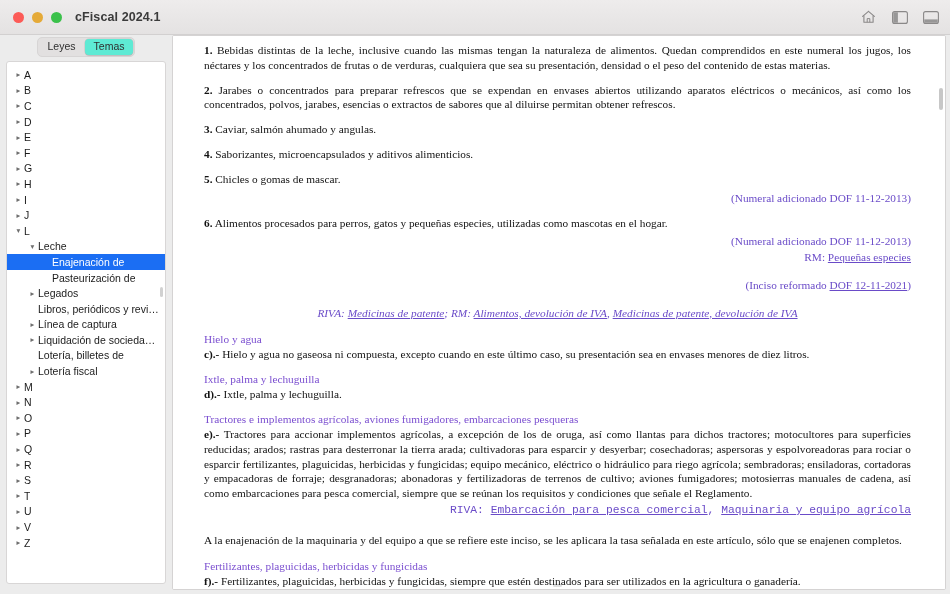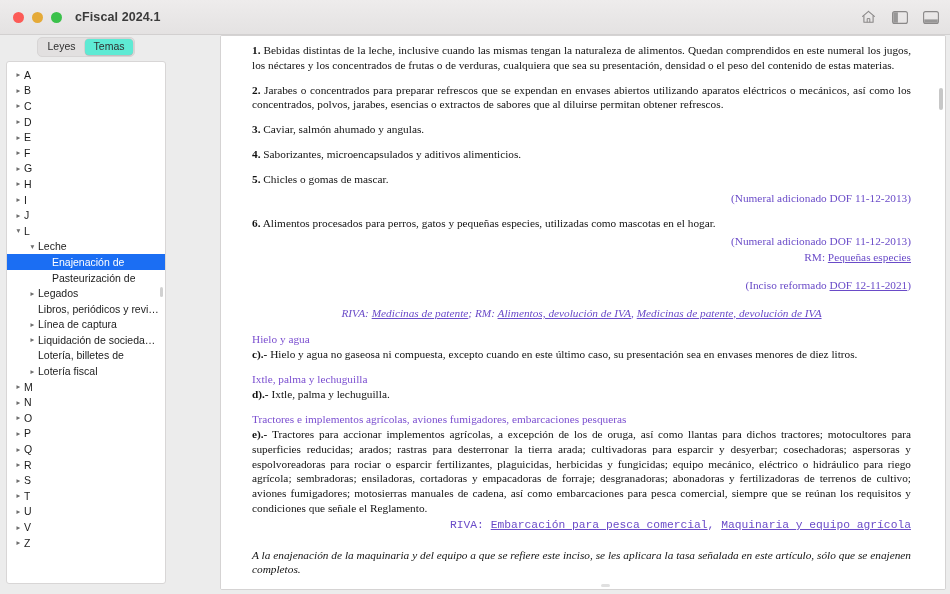--- a/index.html
+++ b/index.html
@@ -63,21 +63,20 @@
     cursor: default;
   }
   .tb-icon svg { display: block; }
 
   
   .body-row {
     flex: 1;
     display: flex;
     min-height: 0;
     background: #ececec;
-    gap: 48px;
   }
 
   
   .sidebar {
     width: 172px;
     min-width: 172px;
     display: flex;
     flex-direction: column;
     background: #ececec;
     position: relative;
@@ -491,21 +490,21 @@
             <div class="heading">Hielo y agua</div>
             <p class="p"><span class="lead">c).-</span><span> Hielo y agua no gaseosa ni compuesta, excepto cuando en este último caso, su presentación sea en envases menores de diez litros.</span></p>
 
             <div class="heading">Ixtle, palma y lechuguilla</div>
             <p class="p"><span class="lead">d).-</span><span> Ixtle, palma y lechuguilla.</span></p>
 
             <div class="heading">Tractores e implementos agrícolas, aviones fumigadores, embarcaciones pesqueras</div>
             <p class="p" style="margin-bottom:2px;"><span class="lead">e).-</span><span> Tractores para accionar implementos agrícolas, a excepción de los de oruga, así como llantas para dichos tractores; motocultores para superficies reducidas; arados; rastras para desterronar la tierra arada; cultivadoras para esparcir y desyerbar; cosechadoras; aspersoras y espolvoreadoras para rociar o esparcir fertilizantes, plaguicidas, herbicidas y fungicidas; equipo mecánico, eléctrico o hidráulico para riego agrícola; sembradoras; ensiladoras, cortadoras y empacadoras de forraje; desgranadoras; abonadoras y fertilizadoras de terrenos de cultivo; aviones fumigadores; motosierras manuales de cadena, así como embarcaciones para pesca comercial, siempre que se reúnan los requisitos y condiciones que señale el Reglamento.</span></p>
             <p class="ref" style="margin-bottom:14px;font-family:Liberation Mono, monospace;"><span>RIVA: </span><span class="lnk">Embarcación para pesca comercial</span><span>, </span><span class="lnk">Maquinaria y equipo agrícola</span></p>
 
-            <p class="p" style="margin-bottom:11px;font-style:italic;">A la enajenación de la maquinaria y del equipo a que se refiere este inciso, se les aplicara la tasa señalada en este artículo, sólo que se enajenen completos.</p>
+            <p class="p" style="margin-bottom:11px;">A la enajenación de la maquinaria y del equipo a que se refiere este inciso, se les aplicara la tasa señalada en este artículo, sólo que se enajenen completos.</p>
 
             <div class="heading">Fertilizantes, plaguicidas, herbicidas y fungicidas</div>
             <p class="p"><span class="lead">f).-</span><span> Fertilizantes, plaguicidas, herbicidas y fungicidas, siempre que estén destinados para ser utilizados en la agricultura o ganadería.</span></p>
 
           </div>
 
           <div class="v-scroll">
             <div class="v-thumb" style="top:52px;height:22px;"></div>
           </div>
         </div>

